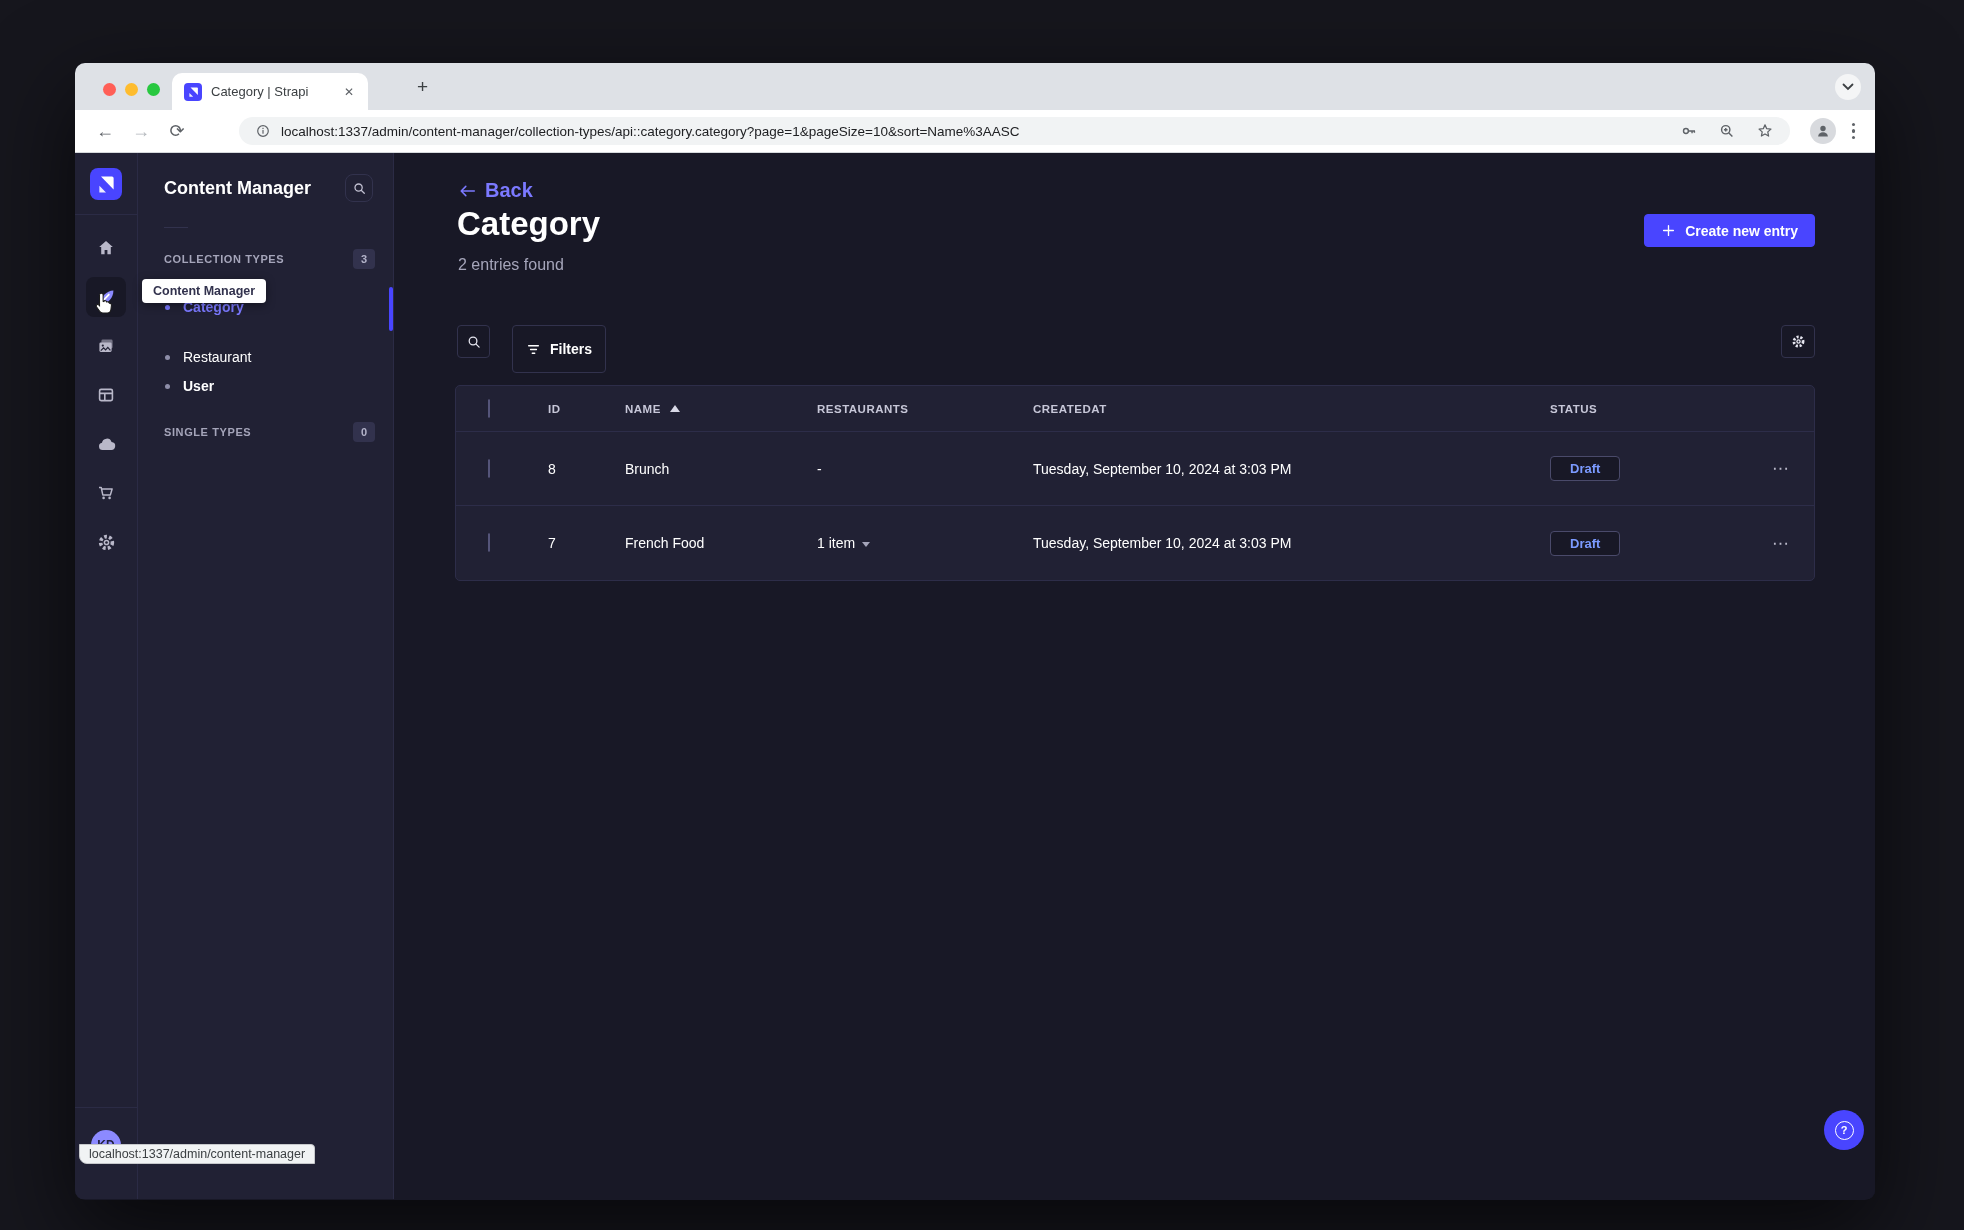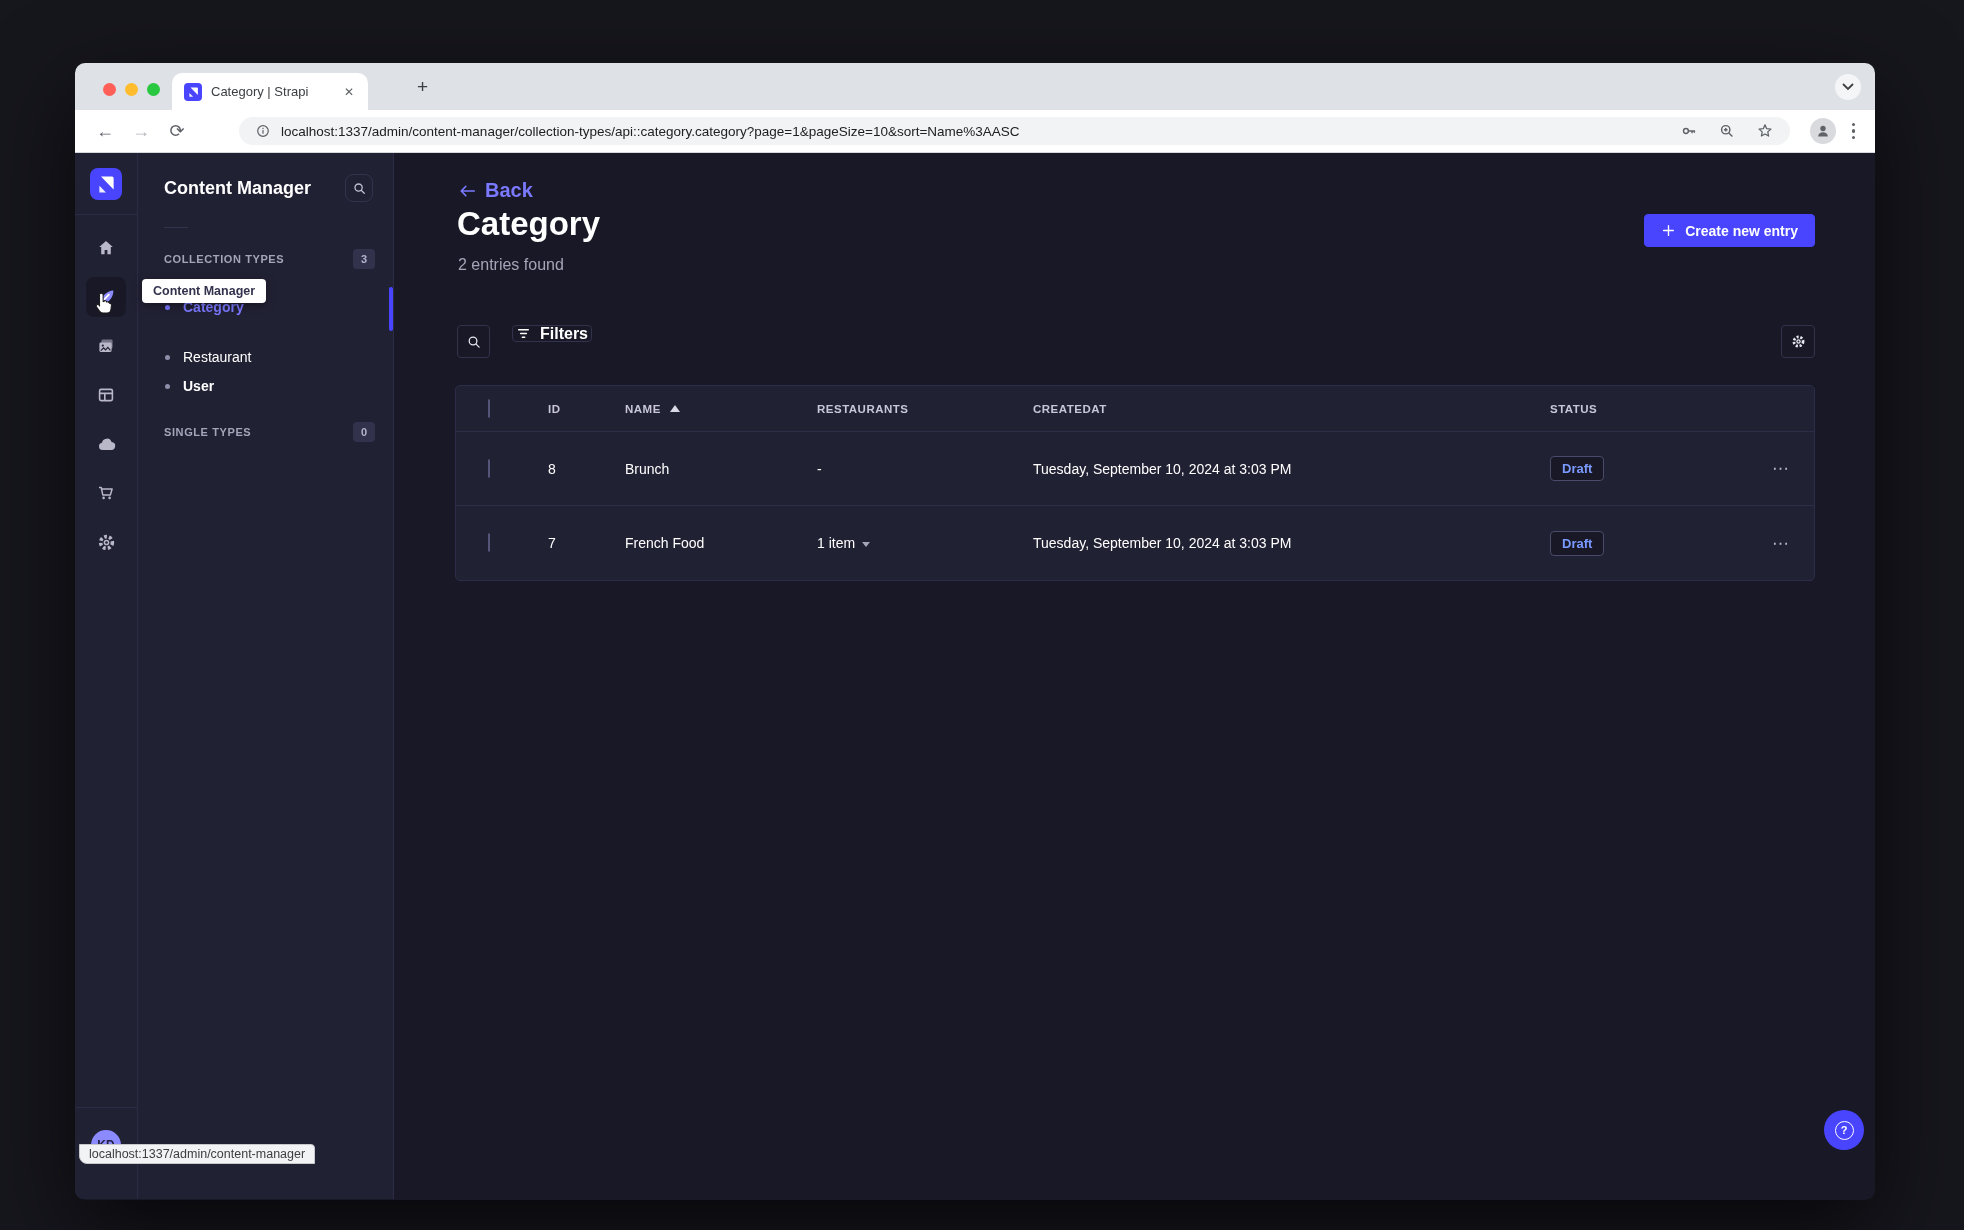--- a/index.html
+++ b/index.html
@@ -79,40 +79,40 @@
   .main { flex:1; position:relative; background:#181826; }
   .back-link { position:absolute; left:65px; top:26px; display:flex; align-items:center; gap:9px;
     color:#7b79ff; font-size:20px; font-weight:700; }
   .page-title { position:absolute; left:63px; top:52px; font-size:33px; font-weight:700; color:#fff; }
   .page-subtitle { position:absolute; left:64px; top:103px; font-size:16px; color:#a5a5ba; }
   .create-btn { position:absolute; right:60px; top:61px; height:33px; padding:0 16px; background:#4945ff;
     border:1px solid #4945ff; border-radius:4px; color:#fff; font-size:14px; font-weight:700;
     display:flex; align-items:center; gap:9px; }
   .actionbar-search { position:absolute; left:63px; top:172px; width:33px; height:33px;
     border:1px solid #32324d; border-radius:4px; display:flex; align-items:center; justify-content:center; }
-  .filters-btn { position:absolute; left:118px; top:172px; height:17px; padding:0 3px;
-    border:1px solid #32324d; border-radius:4px; color:#fff; font-size:16px; font-weight:700;
+  .filters-btn { position:absolute; left:118px; top:172px; height:48px; padding:0 13px;
+    border:1px solid #32324d; border-radius:4px; color:#fff; font-size:14px; font-weight:700;
     display:flex; align-items:center; gap:9px; background:transparent; }
   .cog-btn { position:absolute; right:60px; top:172px; width:34px; height:33px;
     border:1px solid #32324d; border-radius:4px; display:flex; align-items:center; justify-content:center; }
 
   .table { position:absolute; left:61px; right:60px; top:232px; background:#212134;
     border:1px solid #2d2d49; border-radius:5px; }
   .trow { display:grid; grid-template-columns:92px 77px 192px 216px 517px 200px 1fr; align-items:center; }
   .trow.head { height:46px; border-bottom:1px solid #2d2d49; }
   .trow.body { height:74px; }
   .trow.body.mid { border-bottom:1px solid #2d2d49; }
   .checkbox { width:20px; height:20px; margin-left:32px; border:1px solid #55557a; border-radius:4px; }
   .th { font-size:11.5px; font-weight:700; letter-spacing:.5px; color:#c7c7d8; display:flex; align-items:center; gap:9px; }
   .sort-asc { width:0; height:0; border-left:5px solid transparent; border-right:5px solid transparent;
     border-bottom:7px solid #d9d9e6; }
   .td { font-size:14px; color:#fff; display:flex; align-items:center; gap:7px; }
   .chev-down { width:0; height:0; border-left:4.5px solid transparent; border-right:4.5px solid transparent;
     border-top:5.5px solid #a5a5ba; margin-top:2px; }
-  .status-badge { display:inline-block; padding:4px 11px; border:1px solid #4a4a6a; border-radius:4px;
+  .status-badge { display:inline-block; padding:4px 19px; border:1px solid #4a4a6a; border-radius:4px;
     background:#181826; color:#7b9aff; font-size:13px; font-weight:700; }
   .row-menu { padding-left:22px; font-size:17px; color:#b9b8c9; letter-spacing:1px; }
 
   
   .help-fab { position:absolute; left:1749px; top:1047px; width:40px; height:40px; border-radius:50%;
     background:#4945ff; display:flex; align-items:center; justify-content:center; z-index:30; }
   .help-ring { width:19px; height:19px; border:1.6px solid #fff; border-radius:50%;
     display:flex; align-items:center; justify-content:center; color:#fff; font-size:11px; font-weight:700; }
   .status-bubble { position:absolute; left:4px; bottom:36px; z-index:45; background:#f1f3f4;
     border:1px solid #c6c8cb; border-radius:0 4px 0 8px; padding:2px 9px;

